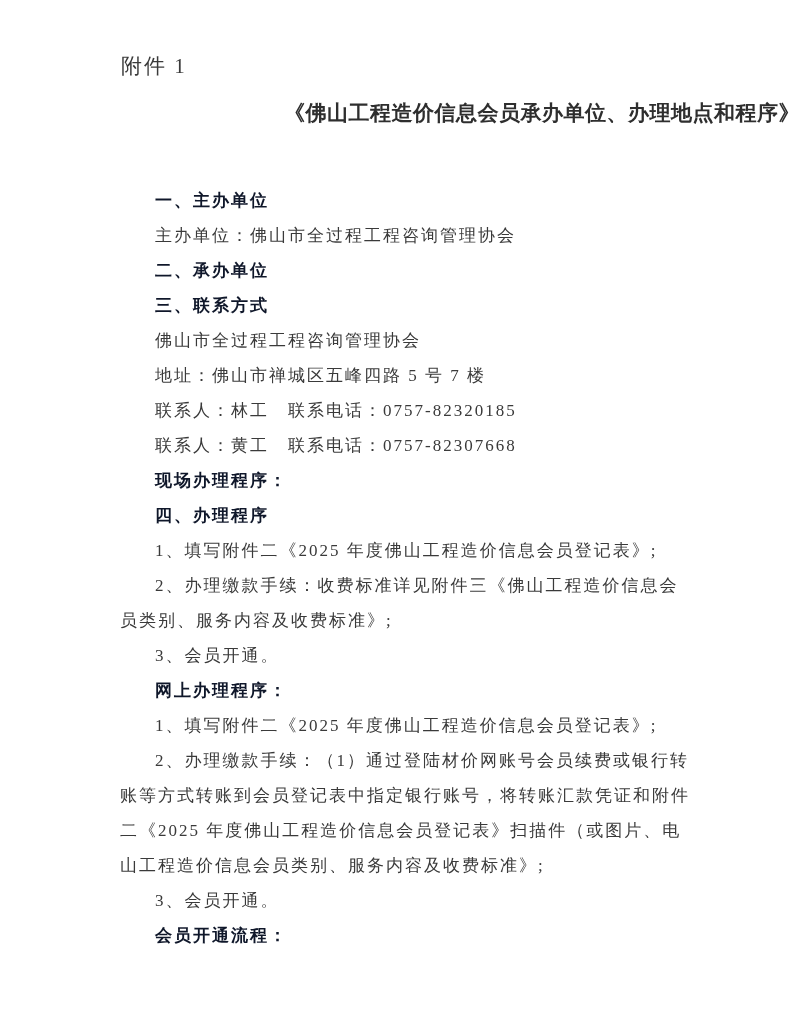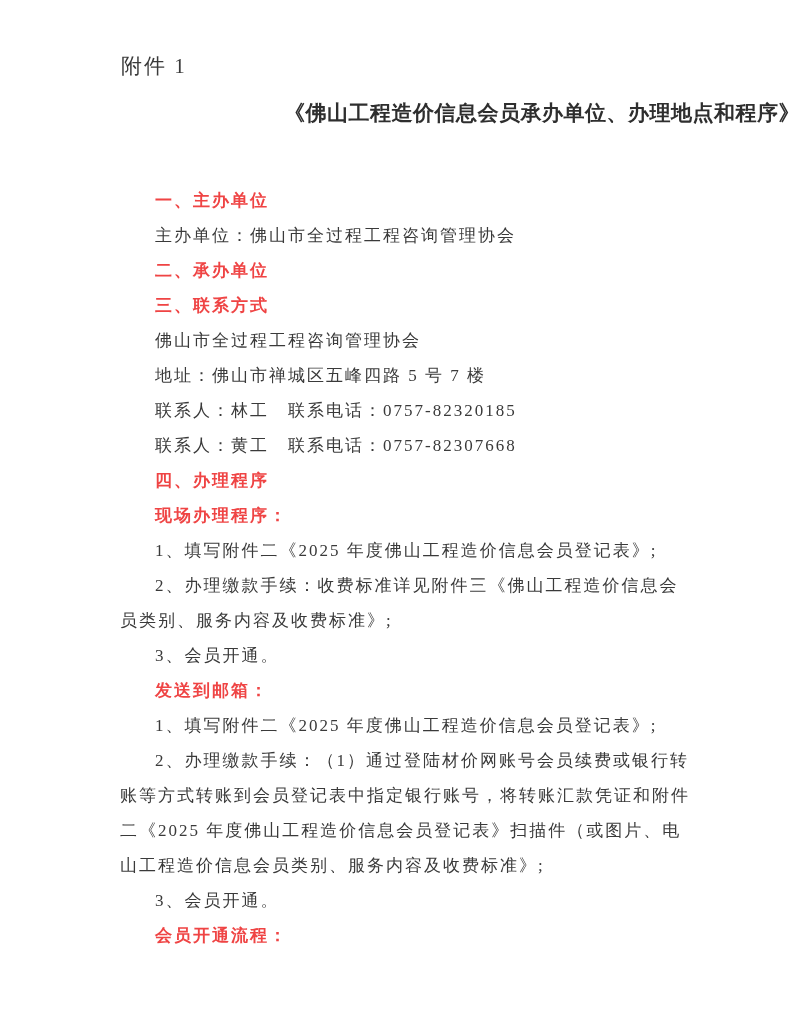--- a/index.html
+++ b/index.html
@@ -40,21 +40,21 @@
     width: 570px;
   }
   .line {
     height: 35px;
     line-height: 35px;
     font-size: 17px;
     letter-spacing: 2px;
     white-space: nowrap;
   }
   .indent { padding-left: 35px; }
-  .bold { font-weight: bold; color: #ef4444; }
+  .bold { font-weight: bold; color: #0f172a; }
 </style>
 </head>
 <body>
 
 <div class="page">
 
   <div class="attachment-label">附件 1</div>
 
   <h1 class="doc-title">《佛山工程造价信息会员承办单位、办理地点和程序》</h1>
 
@@ -64,29 +64,29 @@
     <div class="line indent">主办单位：佛山市全过程工程咨询管理协会</div>
 
     <div class="line indent bold">二、承办单位</div>
 
     <div class="line indent bold">三、联系方式</div>
     <div class="line indent">佛山市全过程工程咨询管理协会</div>
     <div class="line indent">地址：佛山市禅城区五峰四路 5 号 7 楼</div>
     <div class="line indent">联系人：林工　联系电话：0757-82320185</div>
     <div class="line indent">联系人：黄工　联系电话：0757-82307668</div>
 
+    <div class="line indent bold">现场办理程序：</div>
+
     <div class="line indent bold">四、办理程序</div>
-
-    <div class="line indent bold">现场办理程序：</div>
     <div class="line indent">1、填写附件二《2025 年度佛山工程造价信息会员登记表》;</div>
     <div class="line indent">2、办理缴款手续：收费标准详见附件三《佛山工程造价信息会</div>
     <div class="line">员类别、服务内容及收费标准》;</div>
     <div class="line indent">3、会员开通。</div>
 
-    <div class="line indent bold">发送到邮箱：</div>
+    <div class="line indent bold">网上办理程序：</div>
     <div class="line indent">1、填写附件二《2025 年度佛山工程造价信息会员登记表》;</div>
     <div class="line indent">2、办理缴款手续：（1）通过登陆材价网账号会员续费或银行转</div>
     <div class="line">账等方式转账到会员登记表中指定银行账号，将转账汇款凭证和附件</div>
     <div class="line">二《2025 年度佛山工程造价信息会员登记表》扫描件（或图片、电</div>
     <div class="line">山工程造价信息会员类别、服务内容及收费标准》;</div>
     <div class="line indent">3、会员开通。</div>
 
     <div class="line indent bold">会员开通流程：</div>
 
   </div>

